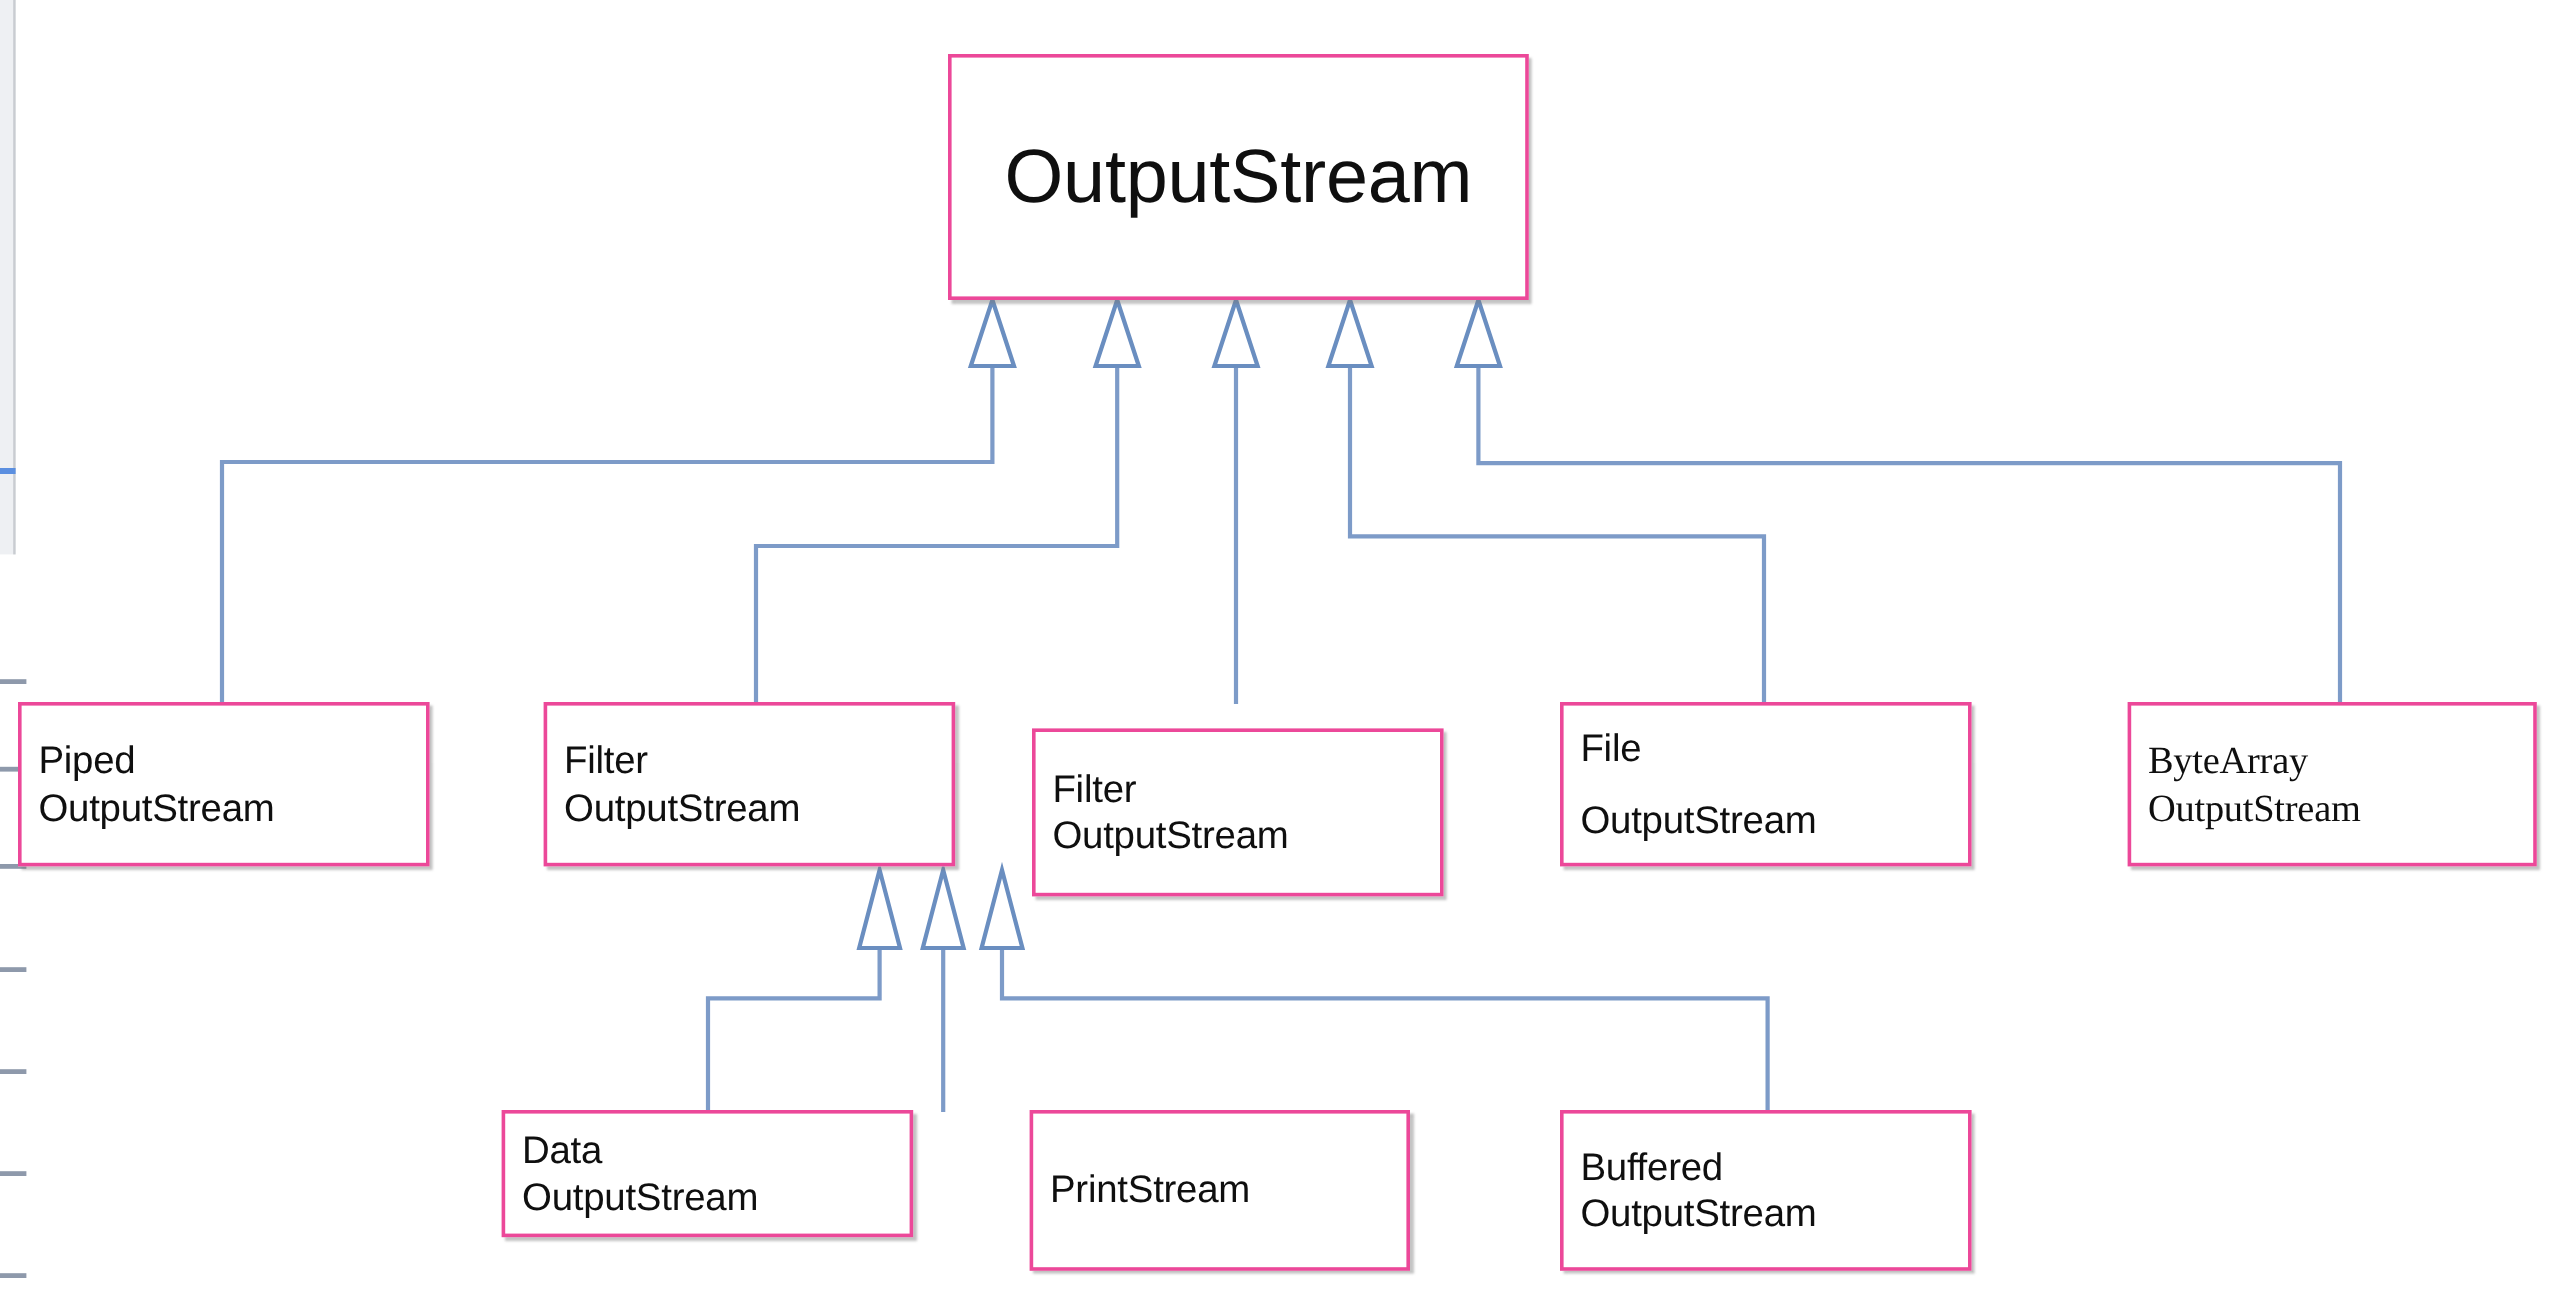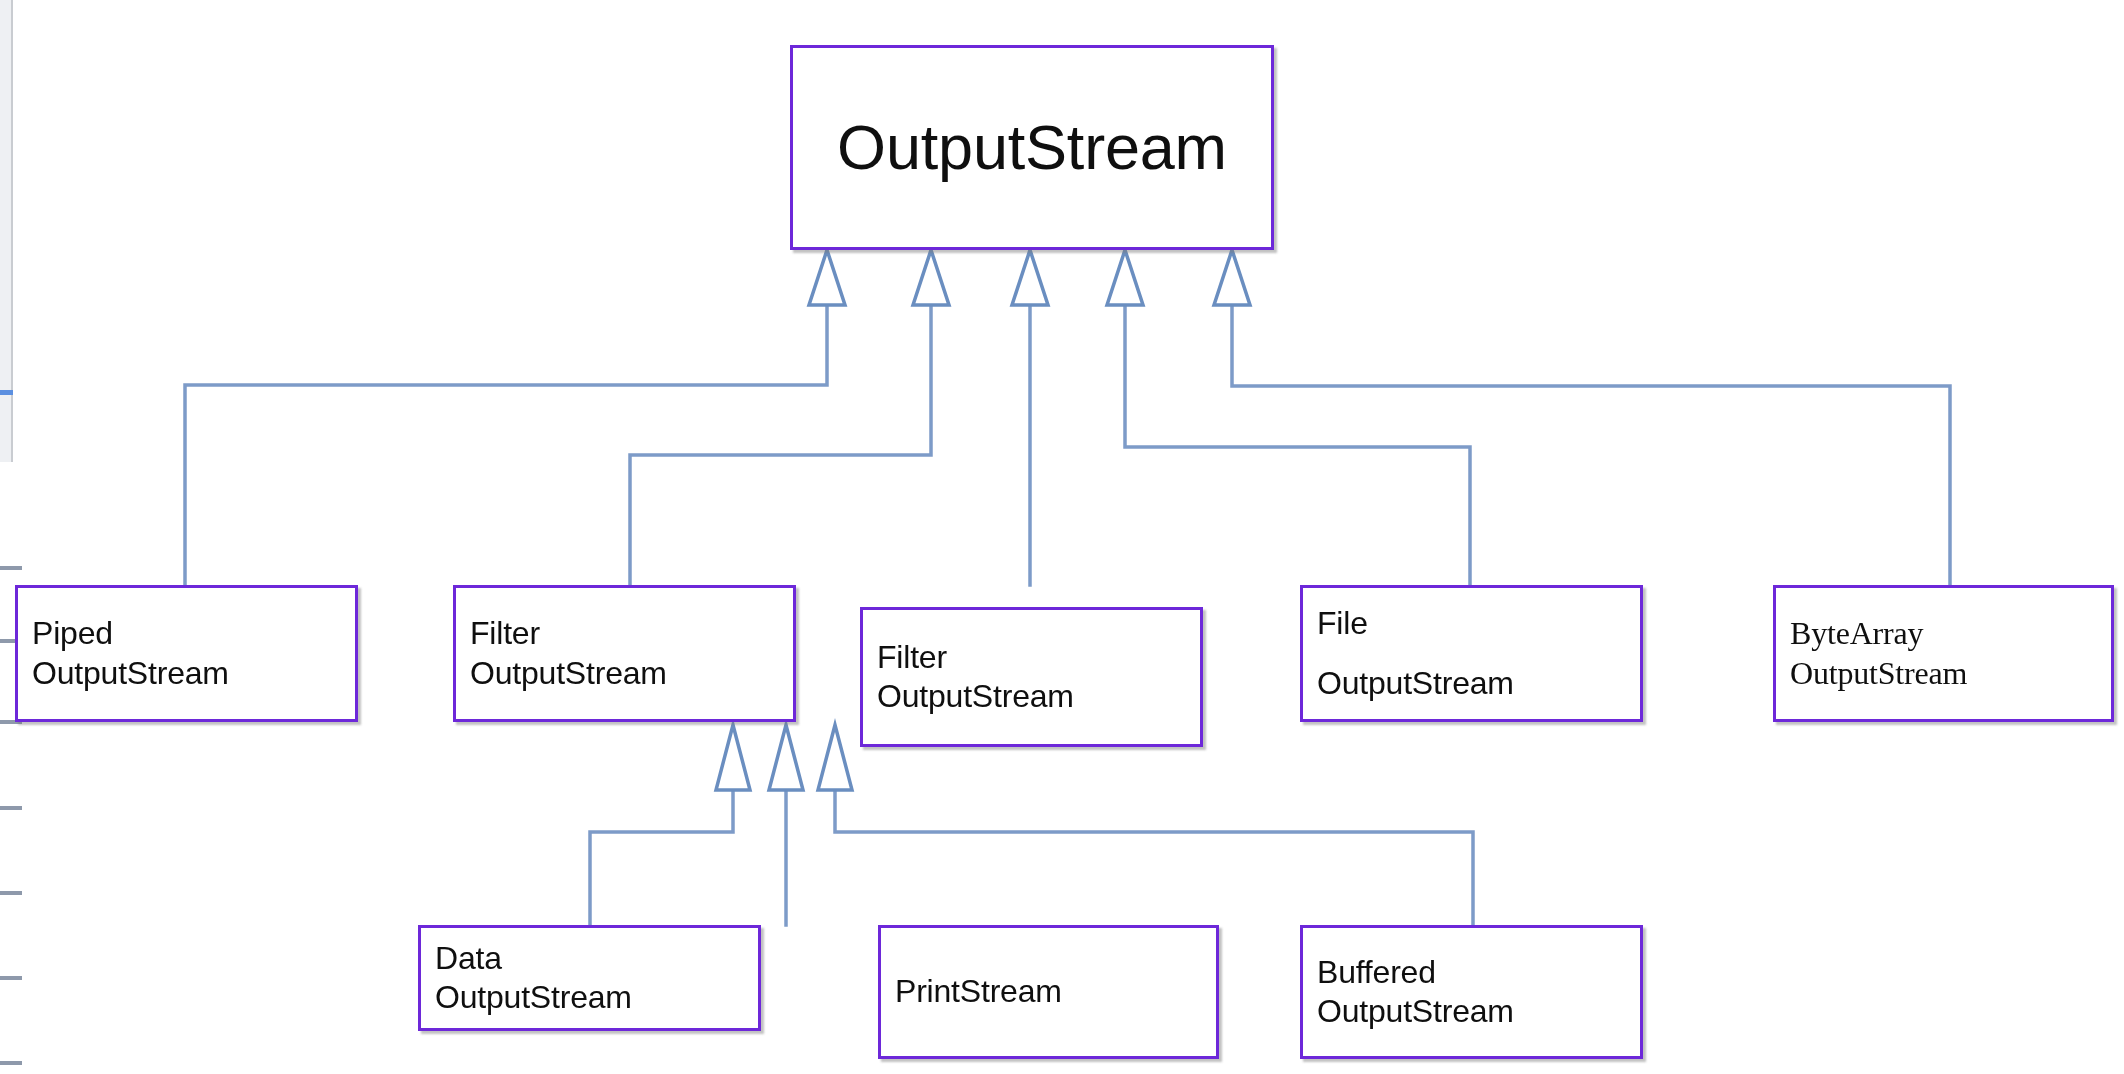--- a/index.html
+++ b/index.html
@@ -49,21 +49,21 @@
     left: 0;
     top: 0;
     width: 2124px;
     height: 1074px;
   }
   
   .class-box {
     position: absolute;
     box-sizing: border-box;
     background: #ffffff;
-    border: 3px solid #6d28d9;
+    border: 3px solid #ec4899;
     box-shadow: 3px 3px 2px rgba(120,120,120,0.45);
     display: flex;
     flex-direction: column;
     justify-content: center;
     padding: 0 14px;
     color: #0f0f0f;
   }
   .class-box .line {
     white-space: nowrap;
     line-height: 1.22;
@@ -158,21 +158,21 @@
   <div class="class-box level2" style="left:1773px; top:585px; width:341px; height:137px;font-family:Liberation Serif, serif;">
     <div class="line">ByteArray</div>
     <div class="line">OutputStream</div>
   </div>
 
   <div class="class-box level3" style="left:418px; top:925px; width:343px; height:106px;">
     <div class="line">Data</div>
     <div class="line">OutputStream</div>
   </div>
 
-  <div class="class-box level3" style="left:858px; top:925px; width:341px; height:134px;margin-left:20px;">
+  <div class="class-box level3" style="left:858px; top:925px; width:317px; height:134px;">
     <div class="line">PrintStream</div>
   </div>
 
   <div class="class-box level3" style="left:1300px; top:925px; width:343px; height:134px;">
     <div class="line">Buffered</div>
     <div class="line">OutputStream</div>
   </div>
 
 </div>
 

